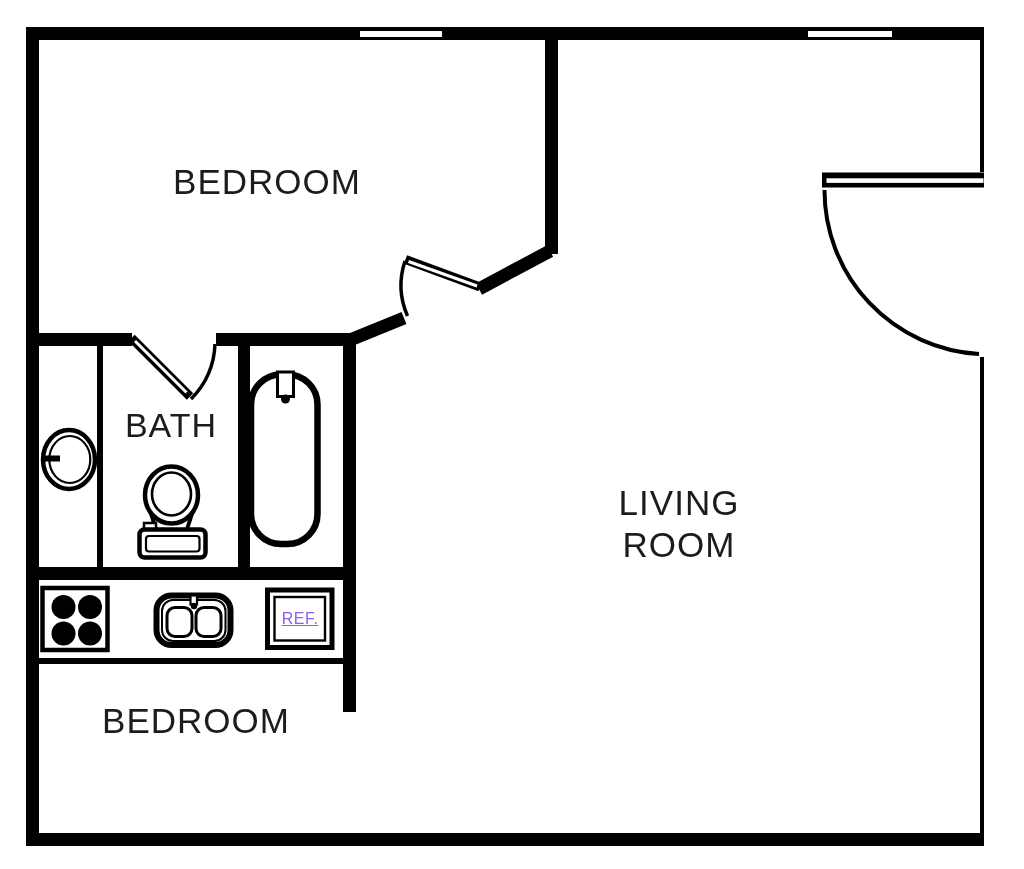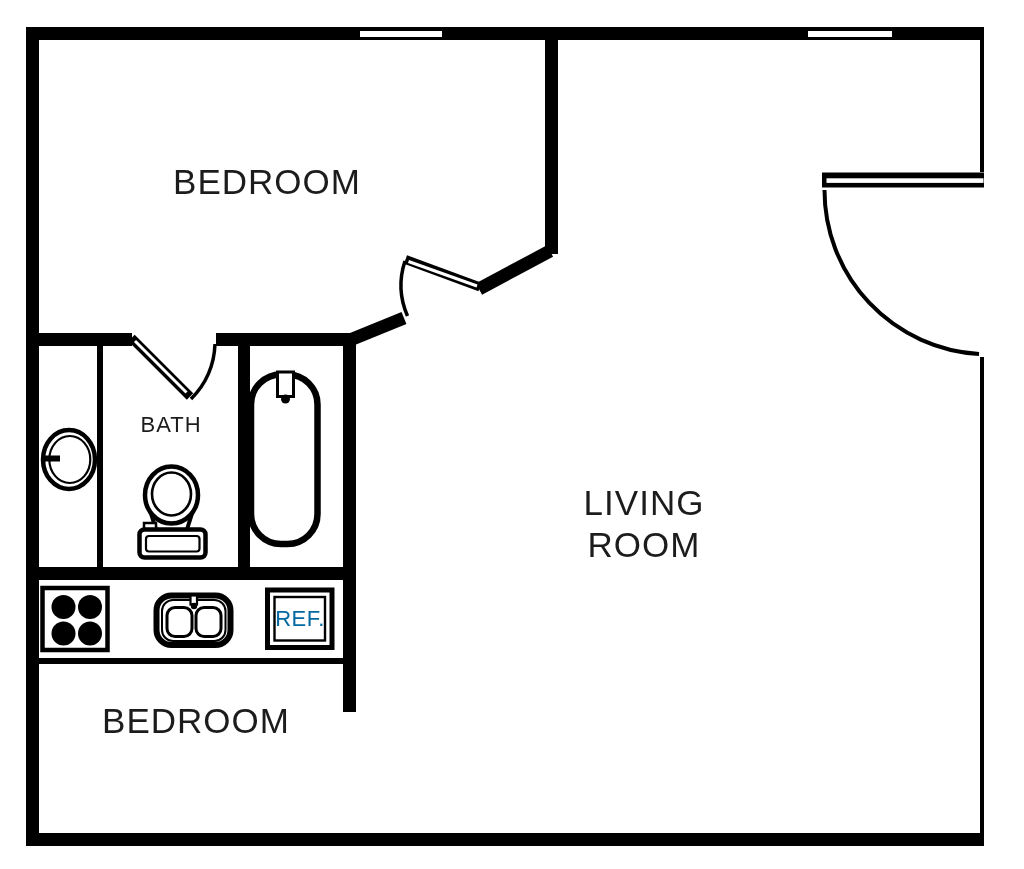--- a/index.html
+++ b/index.html
@@ -19,25 +19,26 @@
     font-size:35px;
     letter-spacing:1px;
     line-height:42px;
     white-space:pre-line;
     text-align:center;
     font-weight:400;
   }
   .fixture-label{
     position:absolute;
     transform:translate(-50%,-50%);
-    color:#0369a1;
-    font-size:22px;
+    color:#8b5cf6;
+    font-size:16px;
     letter-spacing:0.5px;
     font-weight:400;
     white-space:nowrap;
+    text-decoration:underline;
   }
 </style>
 </head>
 <body>
 
 <div id="stage">
 
   <svg id="plan-svg" width="1024" height="869" viewBox="0 0 1024 869">
 
     <g fill="#000000">
@@ -124,22 +125,22 @@
     </g>
 
     <g>
       <rect x="267.5" y="590" width="64.5" height="57.5" fill="#ffffff" stroke="#000000" stroke-width="5"></rect>
       <rect x="274.5" y="597" width="50.5" height="43.5" fill="none" stroke="#000000" stroke-width="2.4"></rect>
     </g>
   </svg>
 
   <div class="room-label" style="left:267px; top:182px;">BEDROOM</div>
 
-  <div class="room-label" style="left:171px; top:425px; font-size:22px;">BATH</div>
+  <div class="room-label" style="left:171px; top:425px; font-size:34px;">BATH</div>
 
-  <div class="room-label" style="left:644px; top:524px;">LIVING
+  <div class="room-label" style="left:679px; top:524px;">LIVING
 ROOM</div>
 
   <div class="room-label" style="left:196px; top:721px;">BEDROOM</div>
 
   <div class="fixture-label" style="left:300px; top:619px;">REF.</div>
 
 </div>
 
 </body></html>

